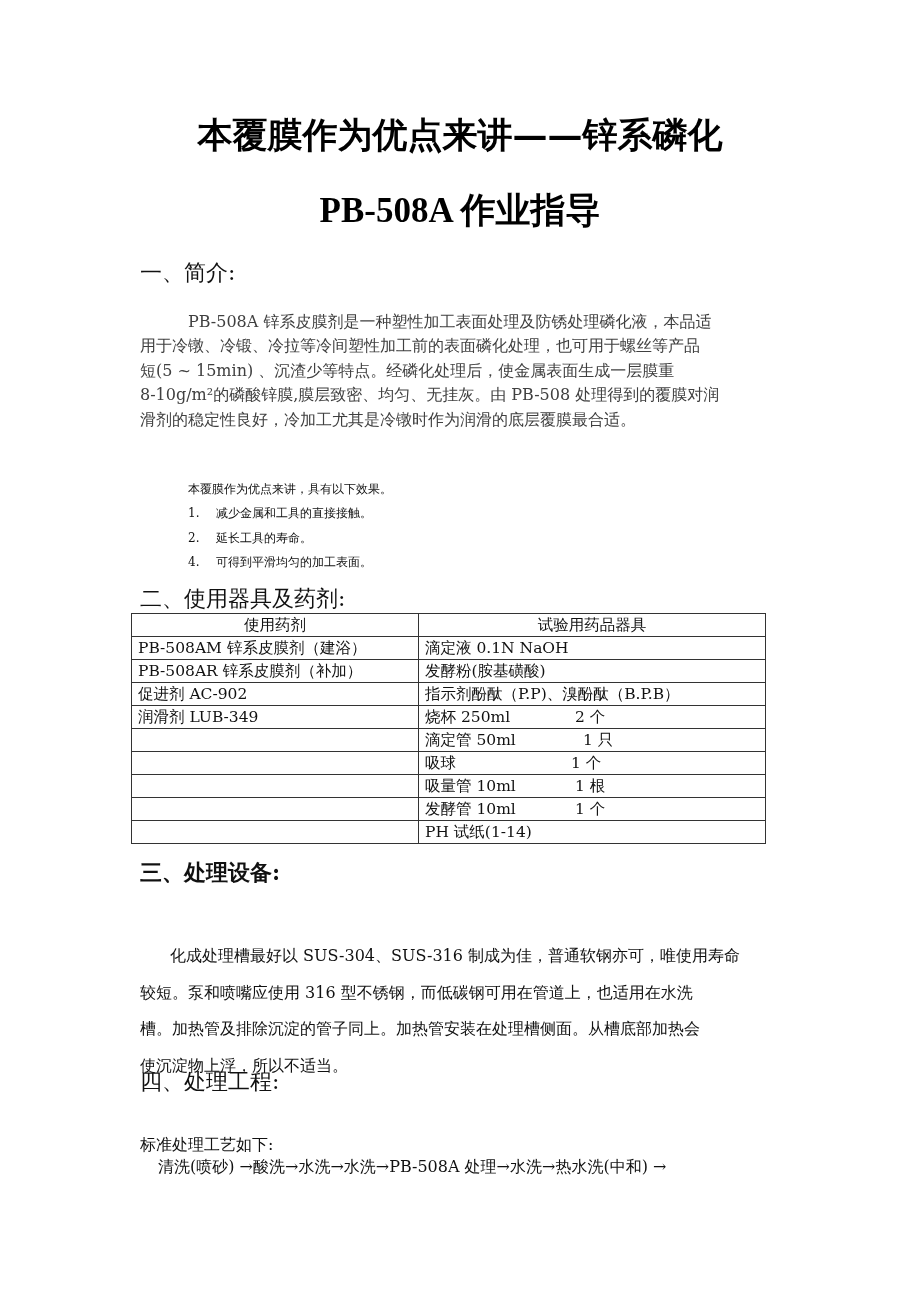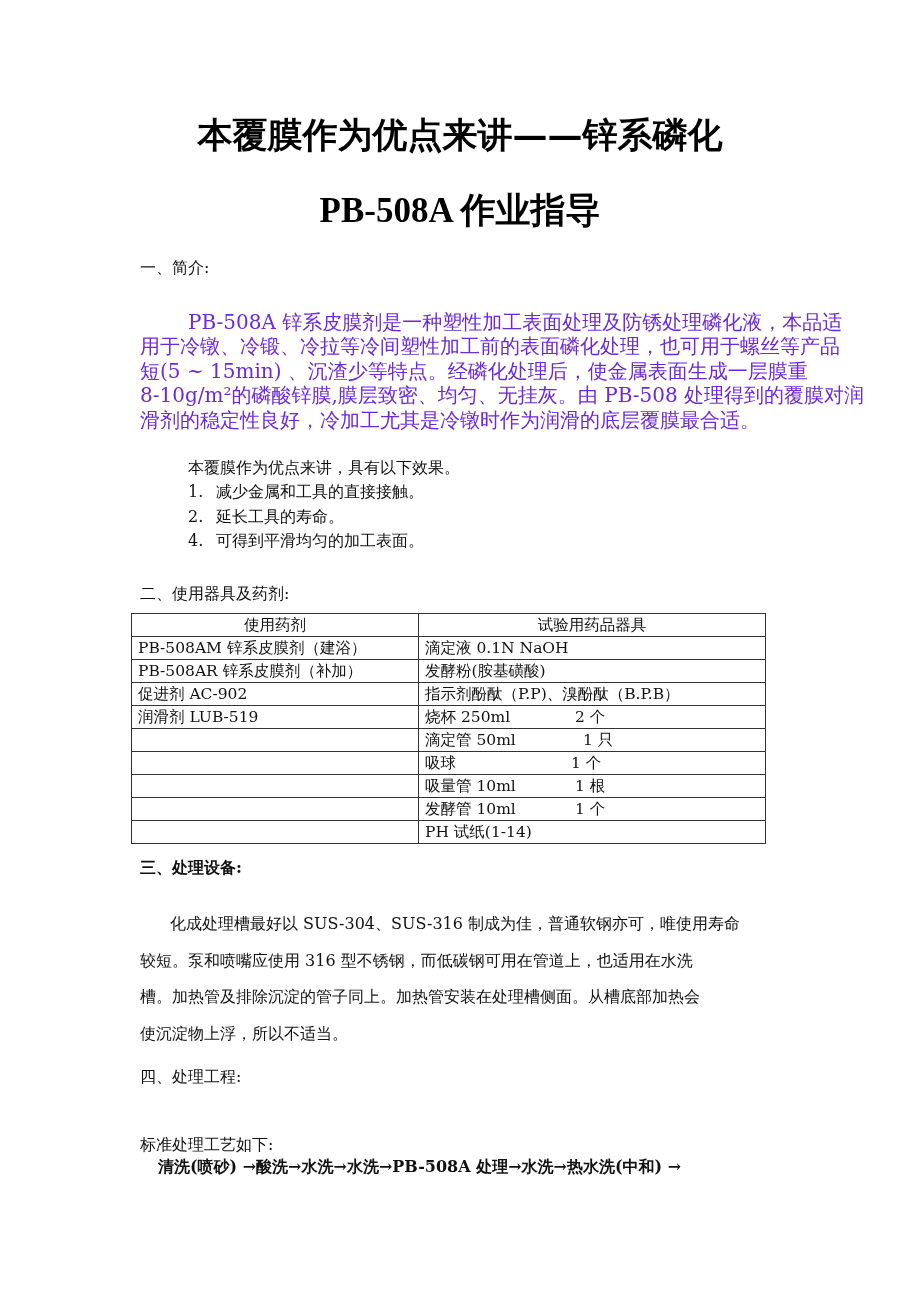--- a/index.html
+++ b/index.html
@@ -3,37 +3,37 @@
 <meta charset="utf-8">
 <style>
   html, body { margin: 0; padding: 0; background: #ffffff; }
   body { width: 920px; height: 1302px; position: relative; overflow: hidden;
          font-family: "DejaVu Serif", "Liberation Serif", serif; color: #111; }
   .page { position: absolute; left: 0; top: 0; width: 920px; height: 1302px; }
   .title { position: absolute; left: 0; width: 920px; text-align: center;
            font-weight: bold; font-size: 35px; letter-spacing: 0px; color: #000; }
   .title1 { top: 112px; }
   .title2 { top: 162px; font-family: "Liberation Serif", "DejaVu Serif", serif; margin-top: 25px; }
-  .h { position: absolute; left: 140px; font-size: 16px; color: #111; }
-  .para { position: absolute; left: 140px; width: 640px; font-size: 20px;
-          line-height: 24.4px; text-align: justify; color: #6d28d9; }
+  .h { position: absolute; left: 140px; font-size: 22px; color: #111; }
+  .para { position: absolute; left: 140px; width: 640px; font-size: 16px;
+          line-height: 24.4px; text-align: justify; color: #404040; }
   .para .line { display: block; white-space: nowrap; }
   .indent { padding-left: 48px; }
-  .list { position: absolute; left: 188px; font-size: 16px; line-height: 24.4px; }
+  .list { position: absolute; left: 188px; font-size: 12px; line-height: 24.4px; margin-top: 21px; }
   .list .li { display: block; white-space: nowrap; }
   .list .num { display: inline-block; width: 28px; }
   table.equip { position: absolute; left: 131px; top: 613px; width: 635px;
                 border-collapse: collapse; font-size: 15.5px; }
   table.equip td, table.equip th { border: 1.5px solid #333; height: 22px; padding: 0 6px;
                 font-weight: normal; text-align: left; white-space: nowrap; color: #111; }
   table.equip th { text-align: center; }
   table.equip td.c1 { width: 274px; }
   .qty { display: inline-block; position: absolute; }
   .cellwrap { position: relative; display: block; }
-  .sec3 { position: absolute; left: 140px; width: 648px; font-size: 16px; line-height: 36.5px; color: #111; }
+  .sec3 { position: absolute; left: 140px; width: 648px; font-size: 16px; line-height: 36.5px; color: #111; margin-top: 32px; }
   .sec3 .line { display: block; white-space: nowrap; }
   .proc { position: absolute; left: 140px; font-size: 16px; line-height: 22px; color: #111; }
   .proc .line { display: block; white-space: nowrap; }
   .watermark { position: absolute; left: 235px; top: 592px; font-family: "DejaVu Sans", sans-serif;
                font-size: 64px; color: rgba(180,180,180,0.35); letter-spacing: 2px; pointer-events: none; }
 </style>
 </head>
 <body>
 
 <div class="page">
@@ -73,21 +73,21 @@
     </tr>
     <tr>
       <td class="c1">PB-508AR 锌系皮膜剂（补加）</td>
       <td><span>发酵粉(胺基磺酸)</span></td>
     </tr>
     <tr>
       <td class="c1">促进剂 AC-902</td>
       <td><span>指示剂酚酞（P.P)、溴酚酞（B.P.B）</span></td>
     </tr>
     <tr>
-      <td class="c1">润滑剂 LUB-519</td>
+      <td class="c1">润滑剂 LUB-349</td>
       <td>
             <span class="cellwrap"><span>烧杯 250ml</span><span class="qty" style="left:150px;">2 个</span></span>
           </td>
     </tr>
     <tr>
       <td class="c1"></td>
       <td>
             <span class="cellwrap"><span>滴定管 50ml</span><span class="qty" style="left:150px;margin-left:8px;">1 只</span></span>
           </td>
     </tr>
@@ -122,16 +122,16 @@
     <span class="line" style="padding-left:30px;">化成处理槽最好以 SUS-304、SUS-316 制成为佳，普通软钢亦可，唯使用寿命</span>
     <span class="line">较短。泵和喷嘴应使用  316 型不锈钢，而低碳钢可用在管道上，也适用在水洗</span>
     <span class="line">槽。加热管及排除沉淀的管子同上。加热管安装在处理槽侧面。从槽底部加热会</span>
     <span class="line">使沉淀物上浮，所以不适当。</span>
   </div>
 
   <div class="h" style="top:1067px;">四、处理工程:</div>
 
   <div class="proc" style="top:1134px;">
     <span class="line">标准处理工艺如下:</span>
-    <span class="line" style="padding-left:18px;font-weight:bold;">清洗(喷砂) →酸洗→水洗→水洗→PB-508A 处理→水洗→热水洗(中和) →</span>
+    <span class="line" style="padding-left:18px;">清洗(喷砂) →酸洗→水洗→水洗→PB-508A 处理→水洗→热水洗(中和) →</span>
   </div>
 
 </div>
 
 </body></html>

